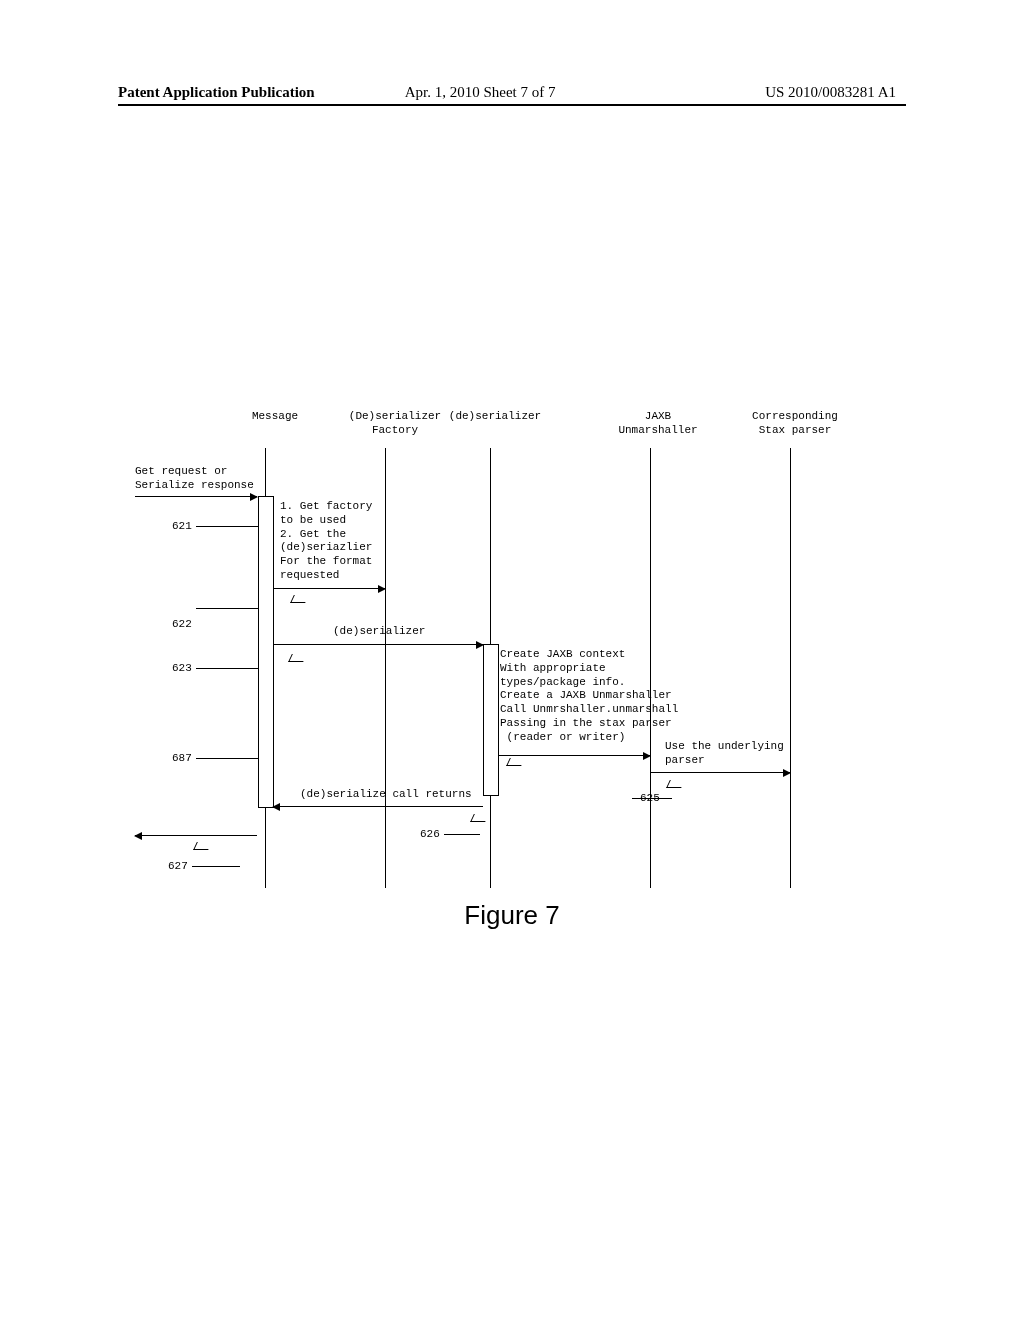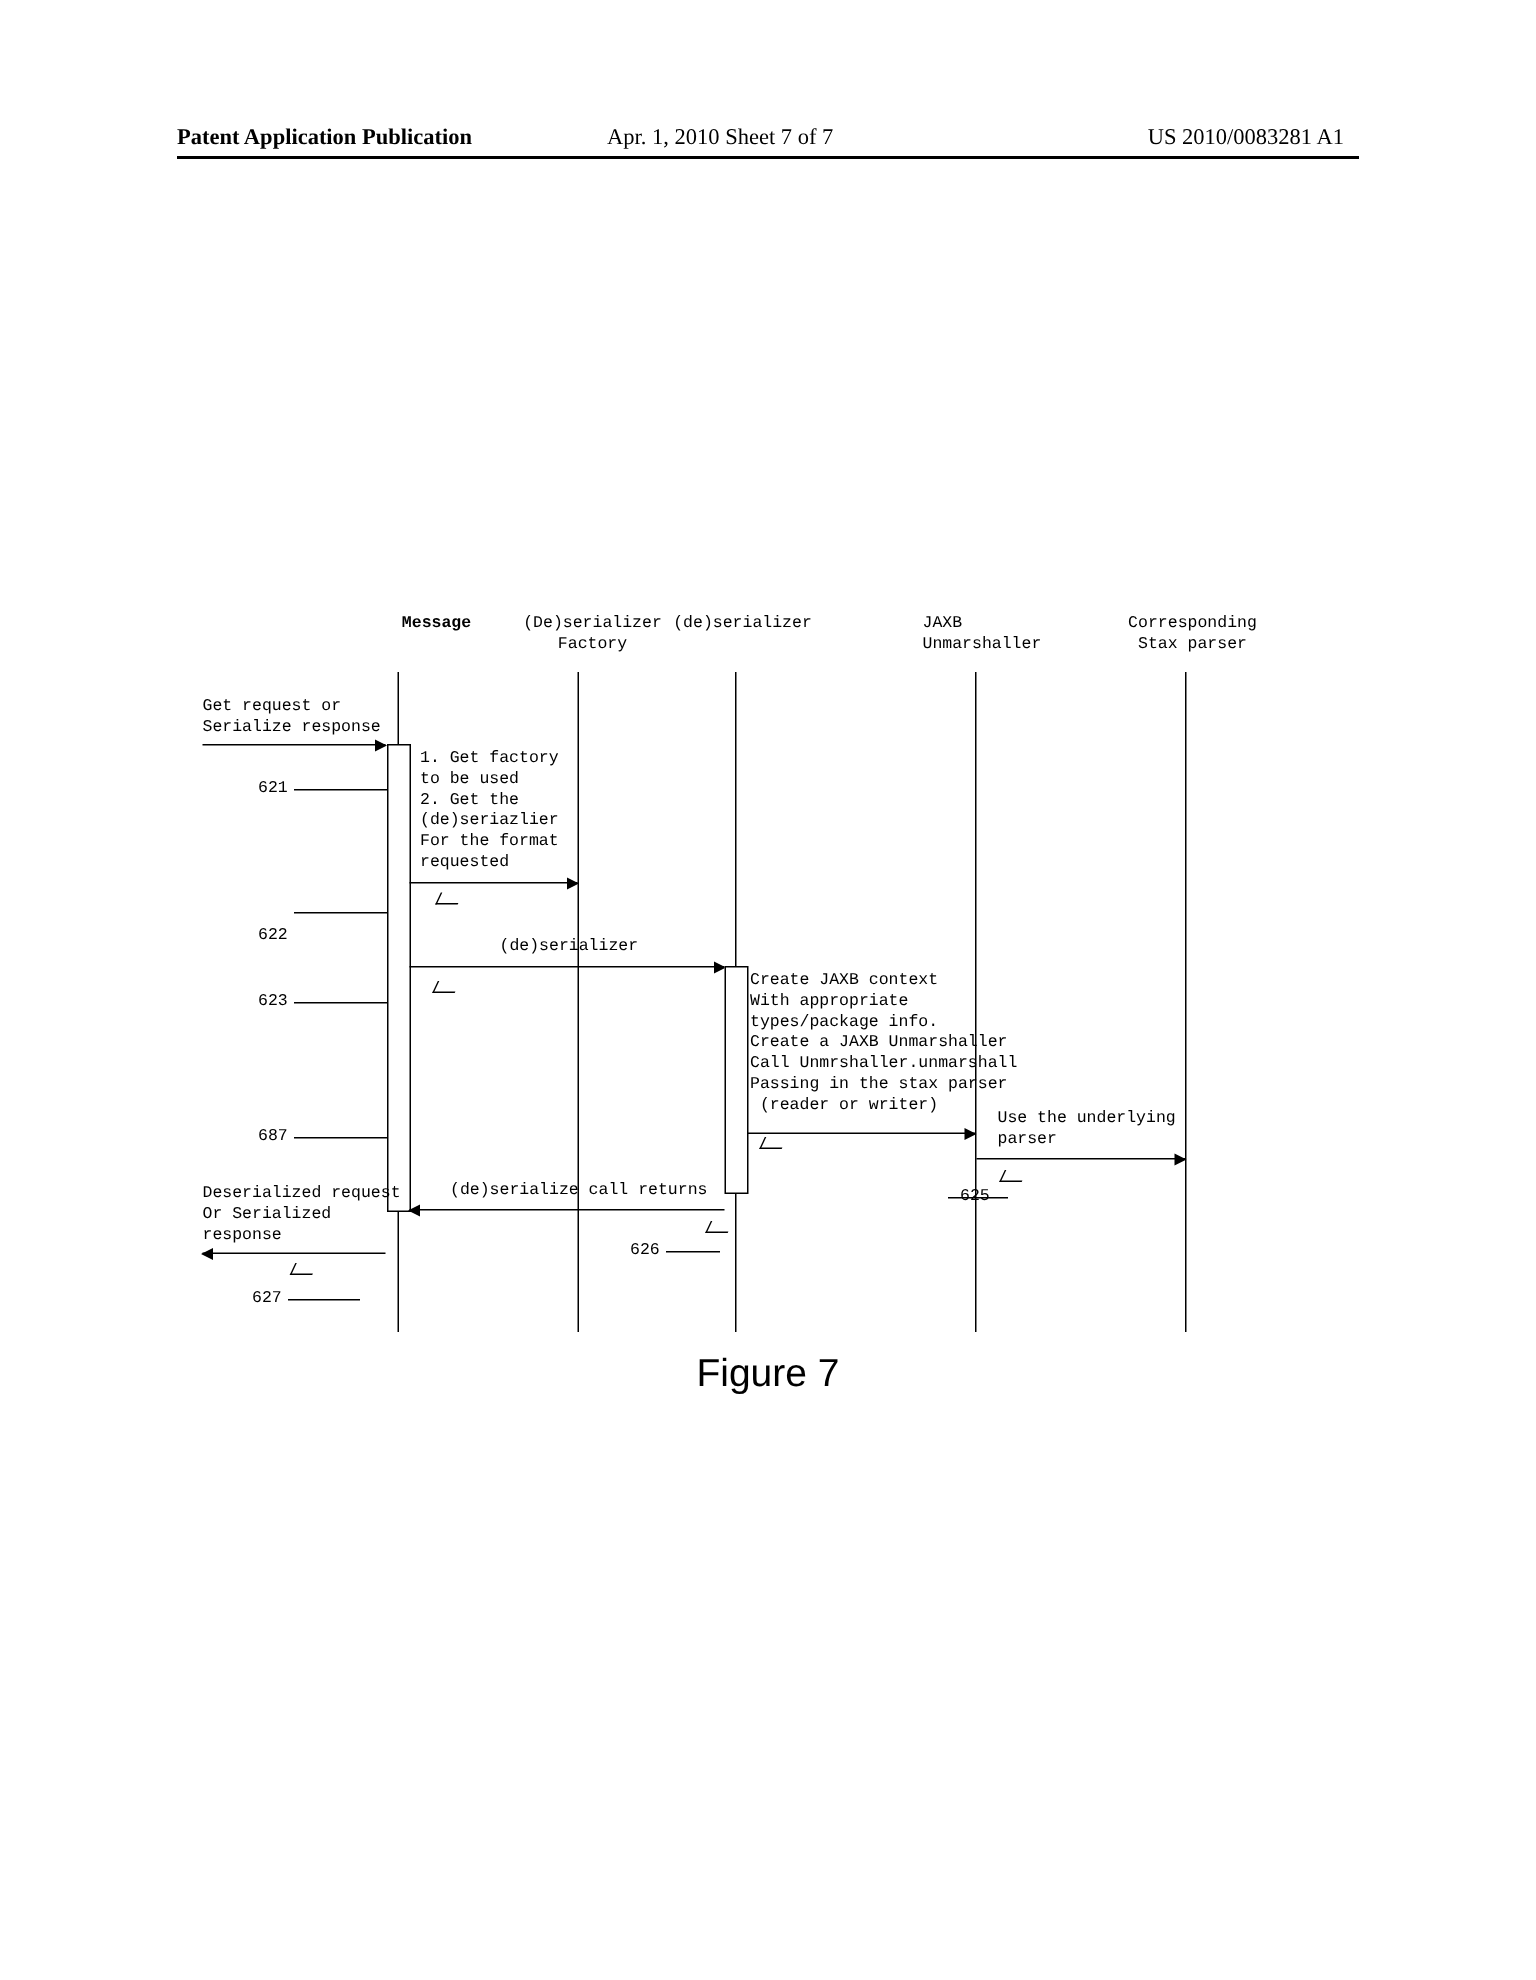--- a/index.html
+++ b/index.html
@@ -136,25 +136,25 @@
 <div class="page">
   <div class="header">
     <span class="header-left">Patent Application Publication</span>
     <span class="header-center">Apr. 1, 2010  Sheet 7 of 7</span>
     <span class="header-right">US 2010/0083281 A1</span>
   </div>
   <div class="hr"></div>
 
   <div class="diagram">
 
-    <div class="lifeline-label" style="left:126px; width:70px;font-weight:bold;">Message</div>
+    <div class="lifeline-label" style="left:110px; width:70px;">Message</div>
     <div class="lifeline-label text-block" style="left:210px; width:110px; text-align:center;">(De)serializer
 Factory</div>
     <div class="lifeline-label" style="left:310px; width:110px;">(de)serializer</div>
-    <div class="lifeline-label text-block" style="left:485px; width:110px; text-align:left;">JAXB
+    <div class="lifeline-label text-block" style="left:473px; width:110px; text-align:center;">JAXB
 Unmarshaller</div>
     <div class="lifeline-label text-block" style="left:600px; width:130px; text-align:center;">Corresponding
 Stax parser</div>
 
     <div class="lifeline ll1"></div>
     <div class="lifeline ll2"></div>
     <div class="lifeline ll3"></div>
     <div class="lifeline ll4"></div>
     <div class="lifeline ll5"></div>
 
@@ -209,23 +209,20 @@
     </div>
     <div class="tick" style="left:538px; top:370px;"></div>
 
     <div class="text-block" style="left:170px; top:378px;">(de)serialize call returns</div>
 
     <div class="msg-arrow" style="left:143px; top:396px; width:210px;">
       <div class="head-l"></div>
     </div>
     <div class="tick" style="left:342px; top:404px;"></div>
 
-    <div class="text-block" style="left:5px; top:380px;">Deserialized request
-Or Serialized
-response</div>
 
     <div class="msg-arrow" style="left:5px; top:425px; width:122px;">
       <div class="head-l"></div>
     </div>
     <div class="tick" style="left:65px; top:432px;"></div>
 
     <div class="ref-num" style="left:42px; top:110px;">621</div>
     <div class="ref-line" style="left:66px; top:116px; width:62px;"></div>
 
     <div class="ref-num" style="left:42px; top:208px;">622</div>

